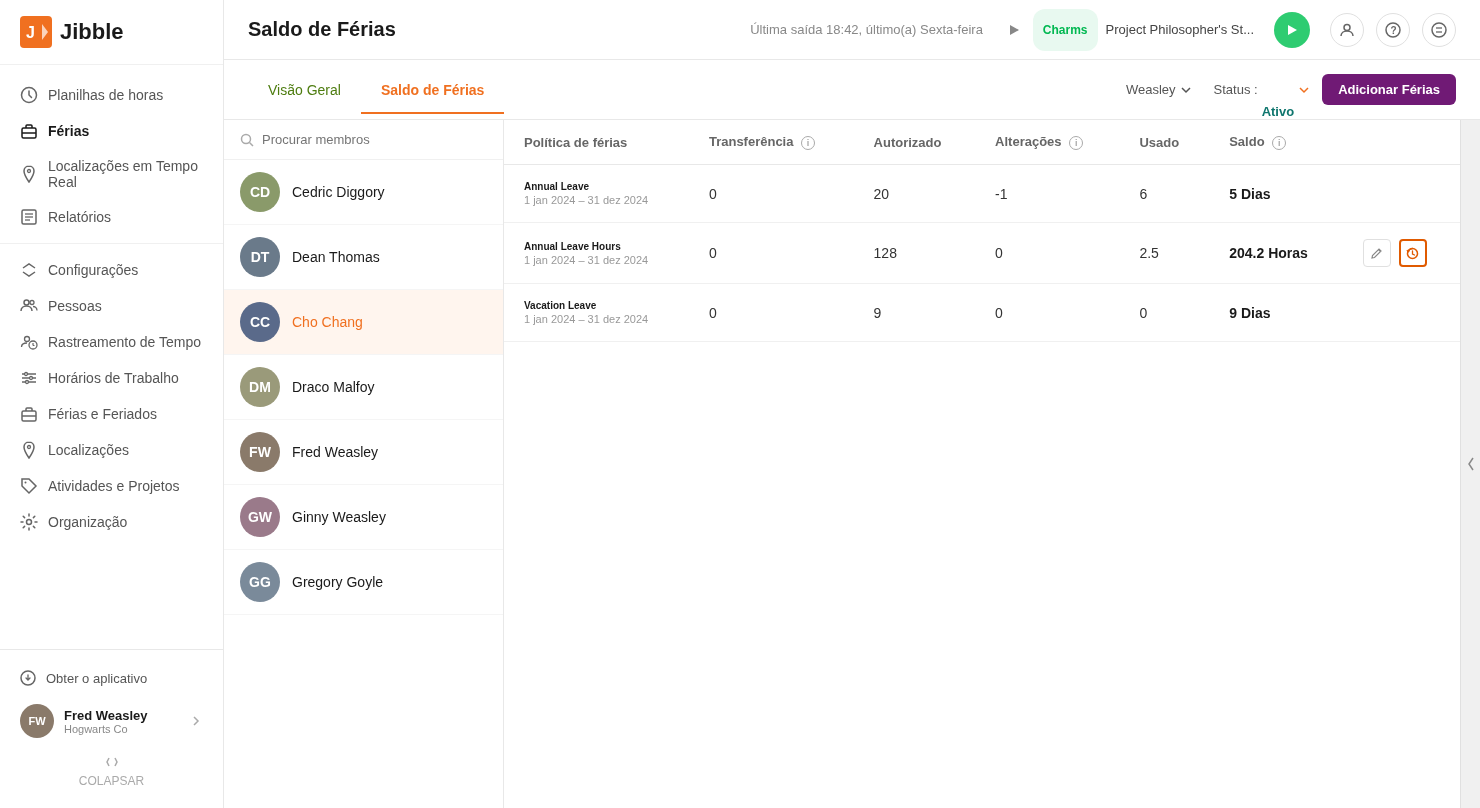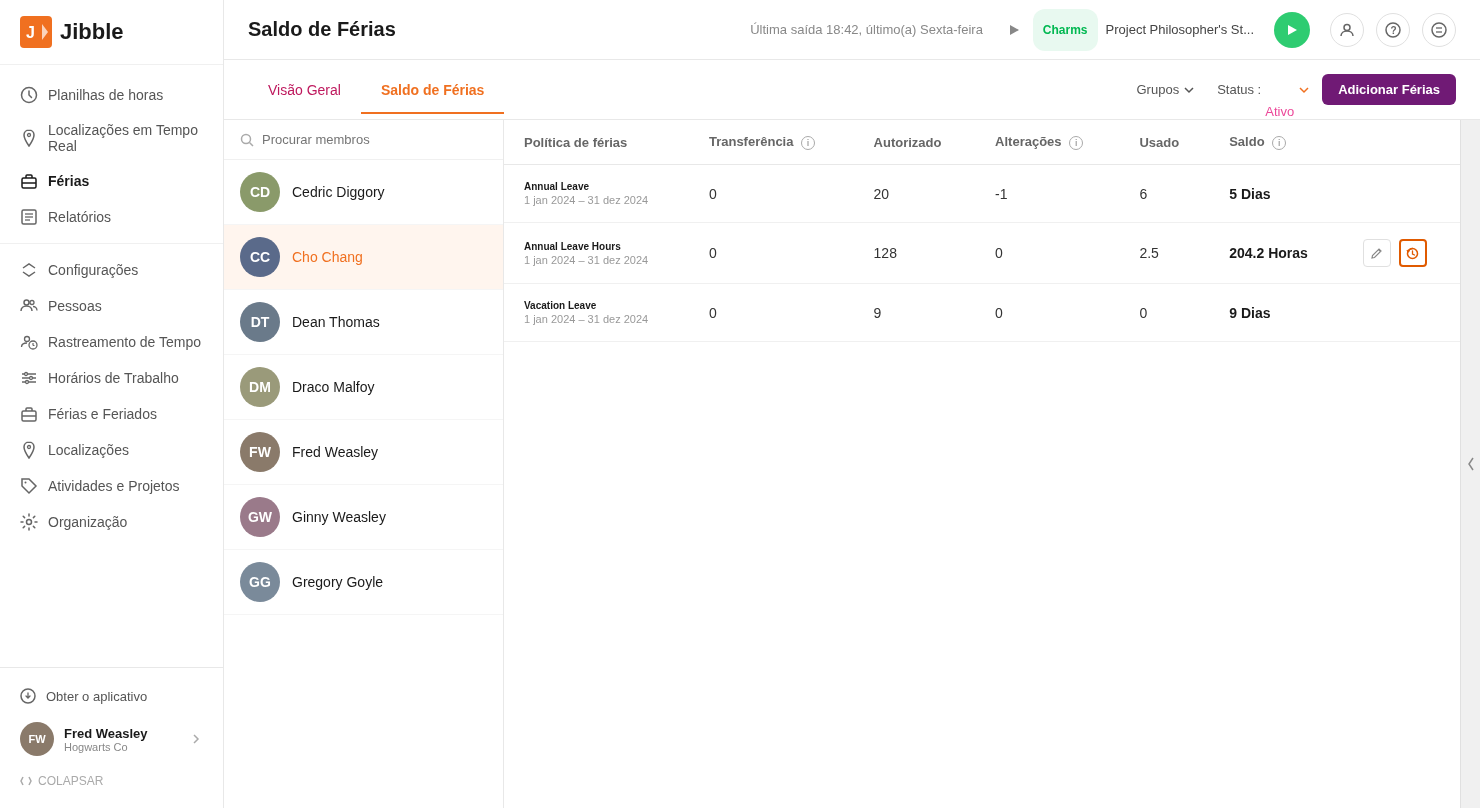--- a/index.html
+++ b/index.html
@@ -83,20 +83,21 @@
     .user-name { font-size: 13px; font-weight: 600; color: #1a1a1a; }
     .user-company { font-size: 11px; color: #888; }
     .collapse-section {
       display: flex;
       align-items: center;
       gap: 6px;
       padding: 8px 4px;
       cursor: pointer;
       color: #aaa;
       font-size: 12px;
+      flex-direction: column;
     }
 
     
     .main {
       flex: 1;
       display: flex;
       flex-direction: column;
       overflow: hidden;
     }
 
@@ -200,21 +201,21 @@
       padding: 0 24px;
       border-bottom: 1px solid #e8e8e8;
       gap: 0;
       justify-content: space-between;
     }
     .tabs-left { display: flex; gap: 0; }
     .tab {
       padding: 16px 20px 14px;
       font-size: 14px;
       font-weight: 500;
-      color: #be185d;
+      color: #4d7c0f;
       cursor: pointer;
       border-bottom: 2px solid transparent;
       margin-bottom: -1px;
     }
     .tab.active {
       color: #f07020;
       border-bottom: 2px solid #f07020;
       font-weight: 600;
     }
     .tabs-right {
@@ -233,21 +234,21 @@
       border-radius: 4px;
     }
     .status-filter {
       display: flex;
       align-items: center;
       gap: 4px;
       font-size: 13px;
       color: #555;
       cursor: pointer;
     }
-    .status-value { color: #ec4899; font-weight: 400; margin-top: 44px; }
+    .status-value { color: #0f766e; font-weight: 700; margin-top: 44px; }
     .add-ferias-btn {
       background: #701a75;
       color: #fff;
       border: none;
       border-radius: 6px;
       padding: 8px 16px;
       font-size: 13px;
       font-weight: 600;
       cursor: pointer;
     }
@@ -431,34 +432,34 @@
 
   <div class="sidebar-nav">
 
     <div class="nav-item">
       <svg class="nav-icon" viewBox="0 0 18 18" fill="none">
         <circle cx="9" cy="9" r="7.5" stroke="#666" stroke-width="1.5"></circle>
         <path d="M9 5v4l2.5 2.5" stroke="#666" stroke-width="1.5" stroke-linecap="round"></path>
       </svg>
       <span>Planilhas de horas</span>
     </div>
-    <div class="nav-item">
-      <svg class="nav-icon" viewBox="0 0 18 18" fill="none">
-        <path d="M9 1C6.2 1 4 3.2 4 6c0 3.8 5 11 5 11s5-7.2 5-11c0-2.8-2.2-5-5-5z" stroke="#666" stroke-width="1.5"></path>
-        <circle cx="9" cy="6" r="1.5" stroke="#666" stroke-width="1.3"></circle>
-      </svg>
-      <span>Localizações em Tempo Real</span>
-    </div>
     <div class="nav-item active">
       <svg class="nav-icon" viewBox="0 0 18 18" fill="none">
         <rect x="2" y="6" width="14" height="10" rx="1.5" stroke="#1a1a1a" stroke-width="1.5"></rect>
         <path d="M6 6V4a1 1 0 0 1 1-1h4a1 1 0 0 1 1 1v2" stroke="#1a1a1a" stroke-width="1.5"></path>
         <line x1="2" y1="11" x2="16" y2="11" stroke="#1a1a1a" stroke-width="1.5"></line>
       </svg>
       <span>Férias</span>
+    </div>
+    <div class="nav-item">
+      <svg class="nav-icon" viewBox="0 0 18 18" fill="none">
+        <path d="M9 1C6.2 1 4 3.2 4 6c0 3.8 5 11 5 11s5-7.2 5-11c0-2.8-2.2-5-5-5z" stroke="#666" stroke-width="1.5"></path>
+        <circle cx="9" cy="6" r="1.5" stroke="#666" stroke-width="1.3"></circle>
+      </svg>
+      <span>Localizações em Tempo Real</span>
     </div>
     <div class="nav-item">
       <svg class="nav-icon" viewBox="0 0 18 18" fill="none">
         <rect x="2" y="2" width="14" height="14" rx="1.5" stroke="#666" stroke-width="1.5"></rect>
         <line x1="5" y1="6" x2="13" y2="6" stroke="#666" stroke-width="1.3"></line>
         <line x1="5" y1="9" x2="13" y2="9" stroke="#666" stroke-width="1.3"></line>
         <line x1="5" y1="12" x2="10" y2="12" stroke="#666" stroke-width="1.3"></line>
       </svg>
       <span>Relatórios</span>
     </div>
@@ -606,21 +607,21 @@
 
   <div class="content">
 
     <div class="tabs-bar">
       <div class="tabs-left">
         <div class="tab">Visão Geral</div>
         <div class="tab active">Saldo de Férias</div>
       </div>
       <div class="tabs-right">
         <div class="filter-btn">
-          <span>Grupos</span>
+          <span>Weasley</span>
           <svg width="12" height="12" viewBox="0 0 12 12" fill="none">
             <polyline points="2,4 6,8 10,4" stroke="#555" stroke-width="1.5"></polyline>
           </svg>
         </div>
         <div class="status-filter">
           <span>Status :</span>
           <span class="status-value">Ativo</span>
           <svg width="12" height="12" viewBox="0 0 12 12" fill="none">
             <polyline points="2,4 6,8 10,4" stroke="#f07020" stroke-width="1.5"></polyline>
           </svg>
@@ -639,28 +640,28 @@
           </svg>
           <input type="text" class="search-input" placeholder="Procurar membros" style="">
         </div>
         <div class="members-list">
 
           <div class="member-item">
             <div class="avatar-circle" style="background:#8a9a6a;">CD</div>
             <span class="member-name">Cedric Diggory</span>
           </div>
 
+          <div class="member-item">
+            <div class="avatar-circle" style="background:#6a7a8a;">DT</div>
+            <span class="member-name">Dean Thomas</span>
+          </div>
+
           <div class="member-item selected">
             <div class="avatar-circle" style="background:#5a6a8a;">CC</div>
             <span class="member-name">Cho Chang</span>
-          </div>
-
-          <div class="member-item">
-            <div class="avatar-circle" style="background:#6a7a8a;">DT</div>
-            <span class="member-name">Dean Thomas</span>
           </div>
 
           <div class="member-item">
             <div class="avatar-circle" style="background:#9a9a7a;">DM</div>
             <span class="member-name">Draco Malfoy</span>
           </div>
 
           <div class="member-item">
             <div class="avatar-circle" style="background:#8a7a6a;">FW</div>
             <span class="member-name">Fred Weasley</span>

